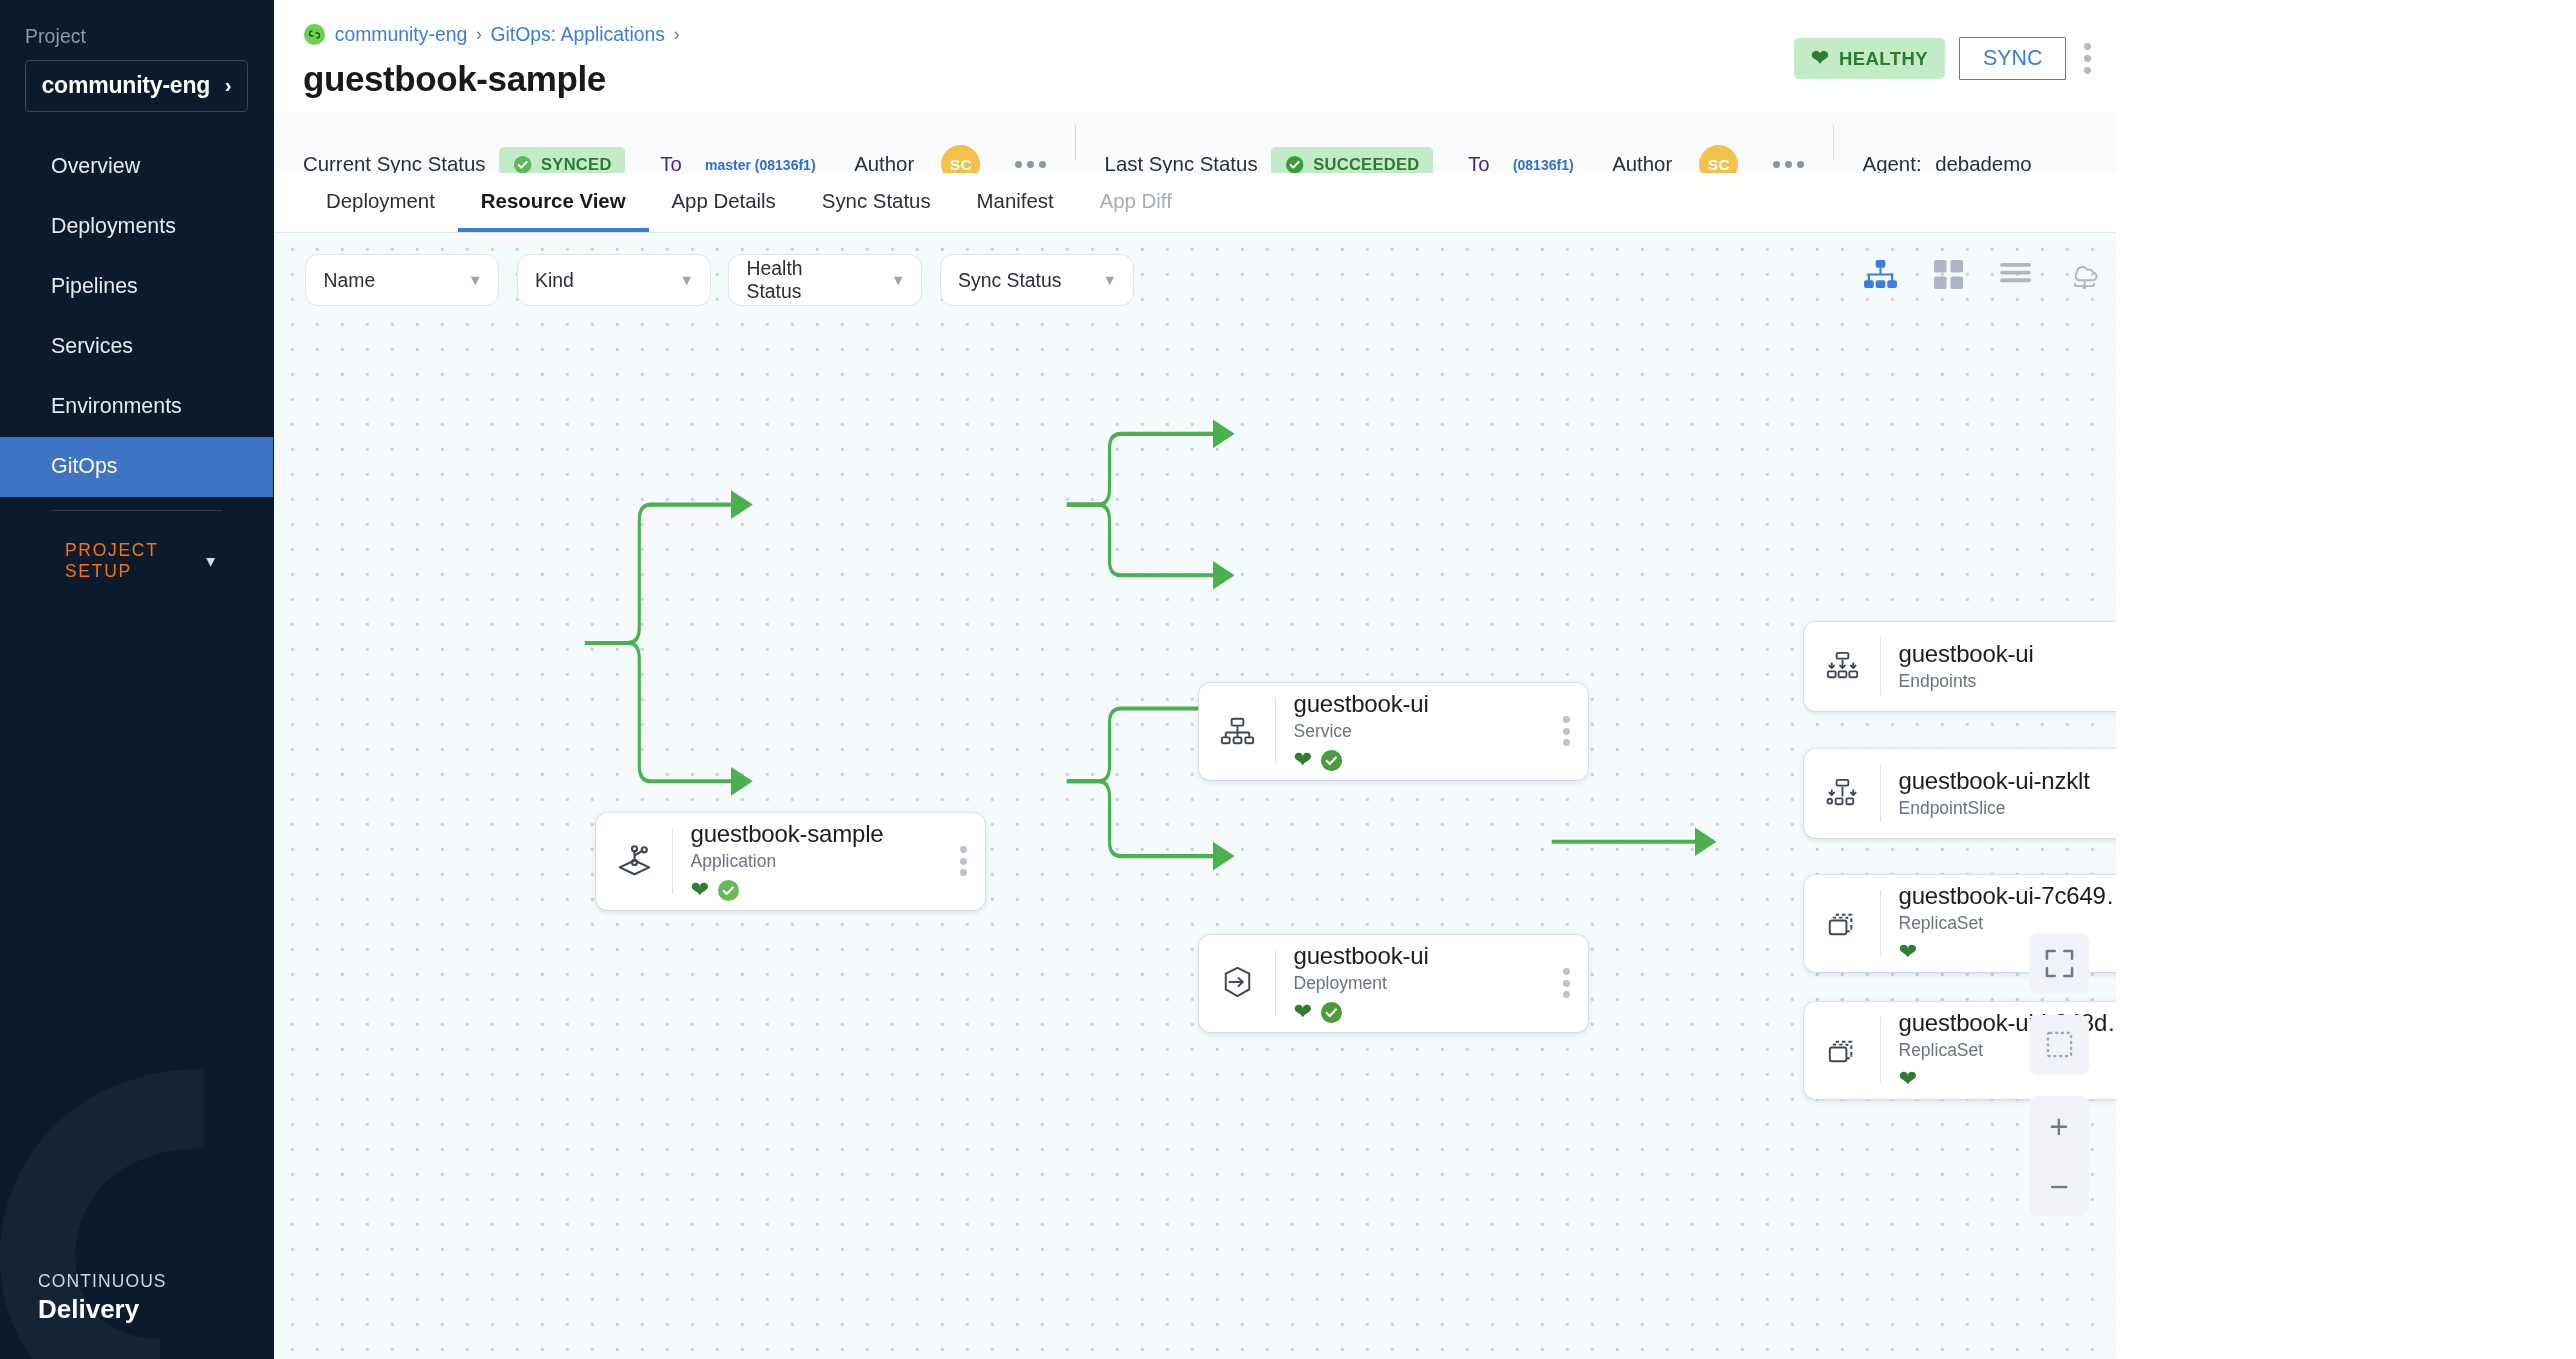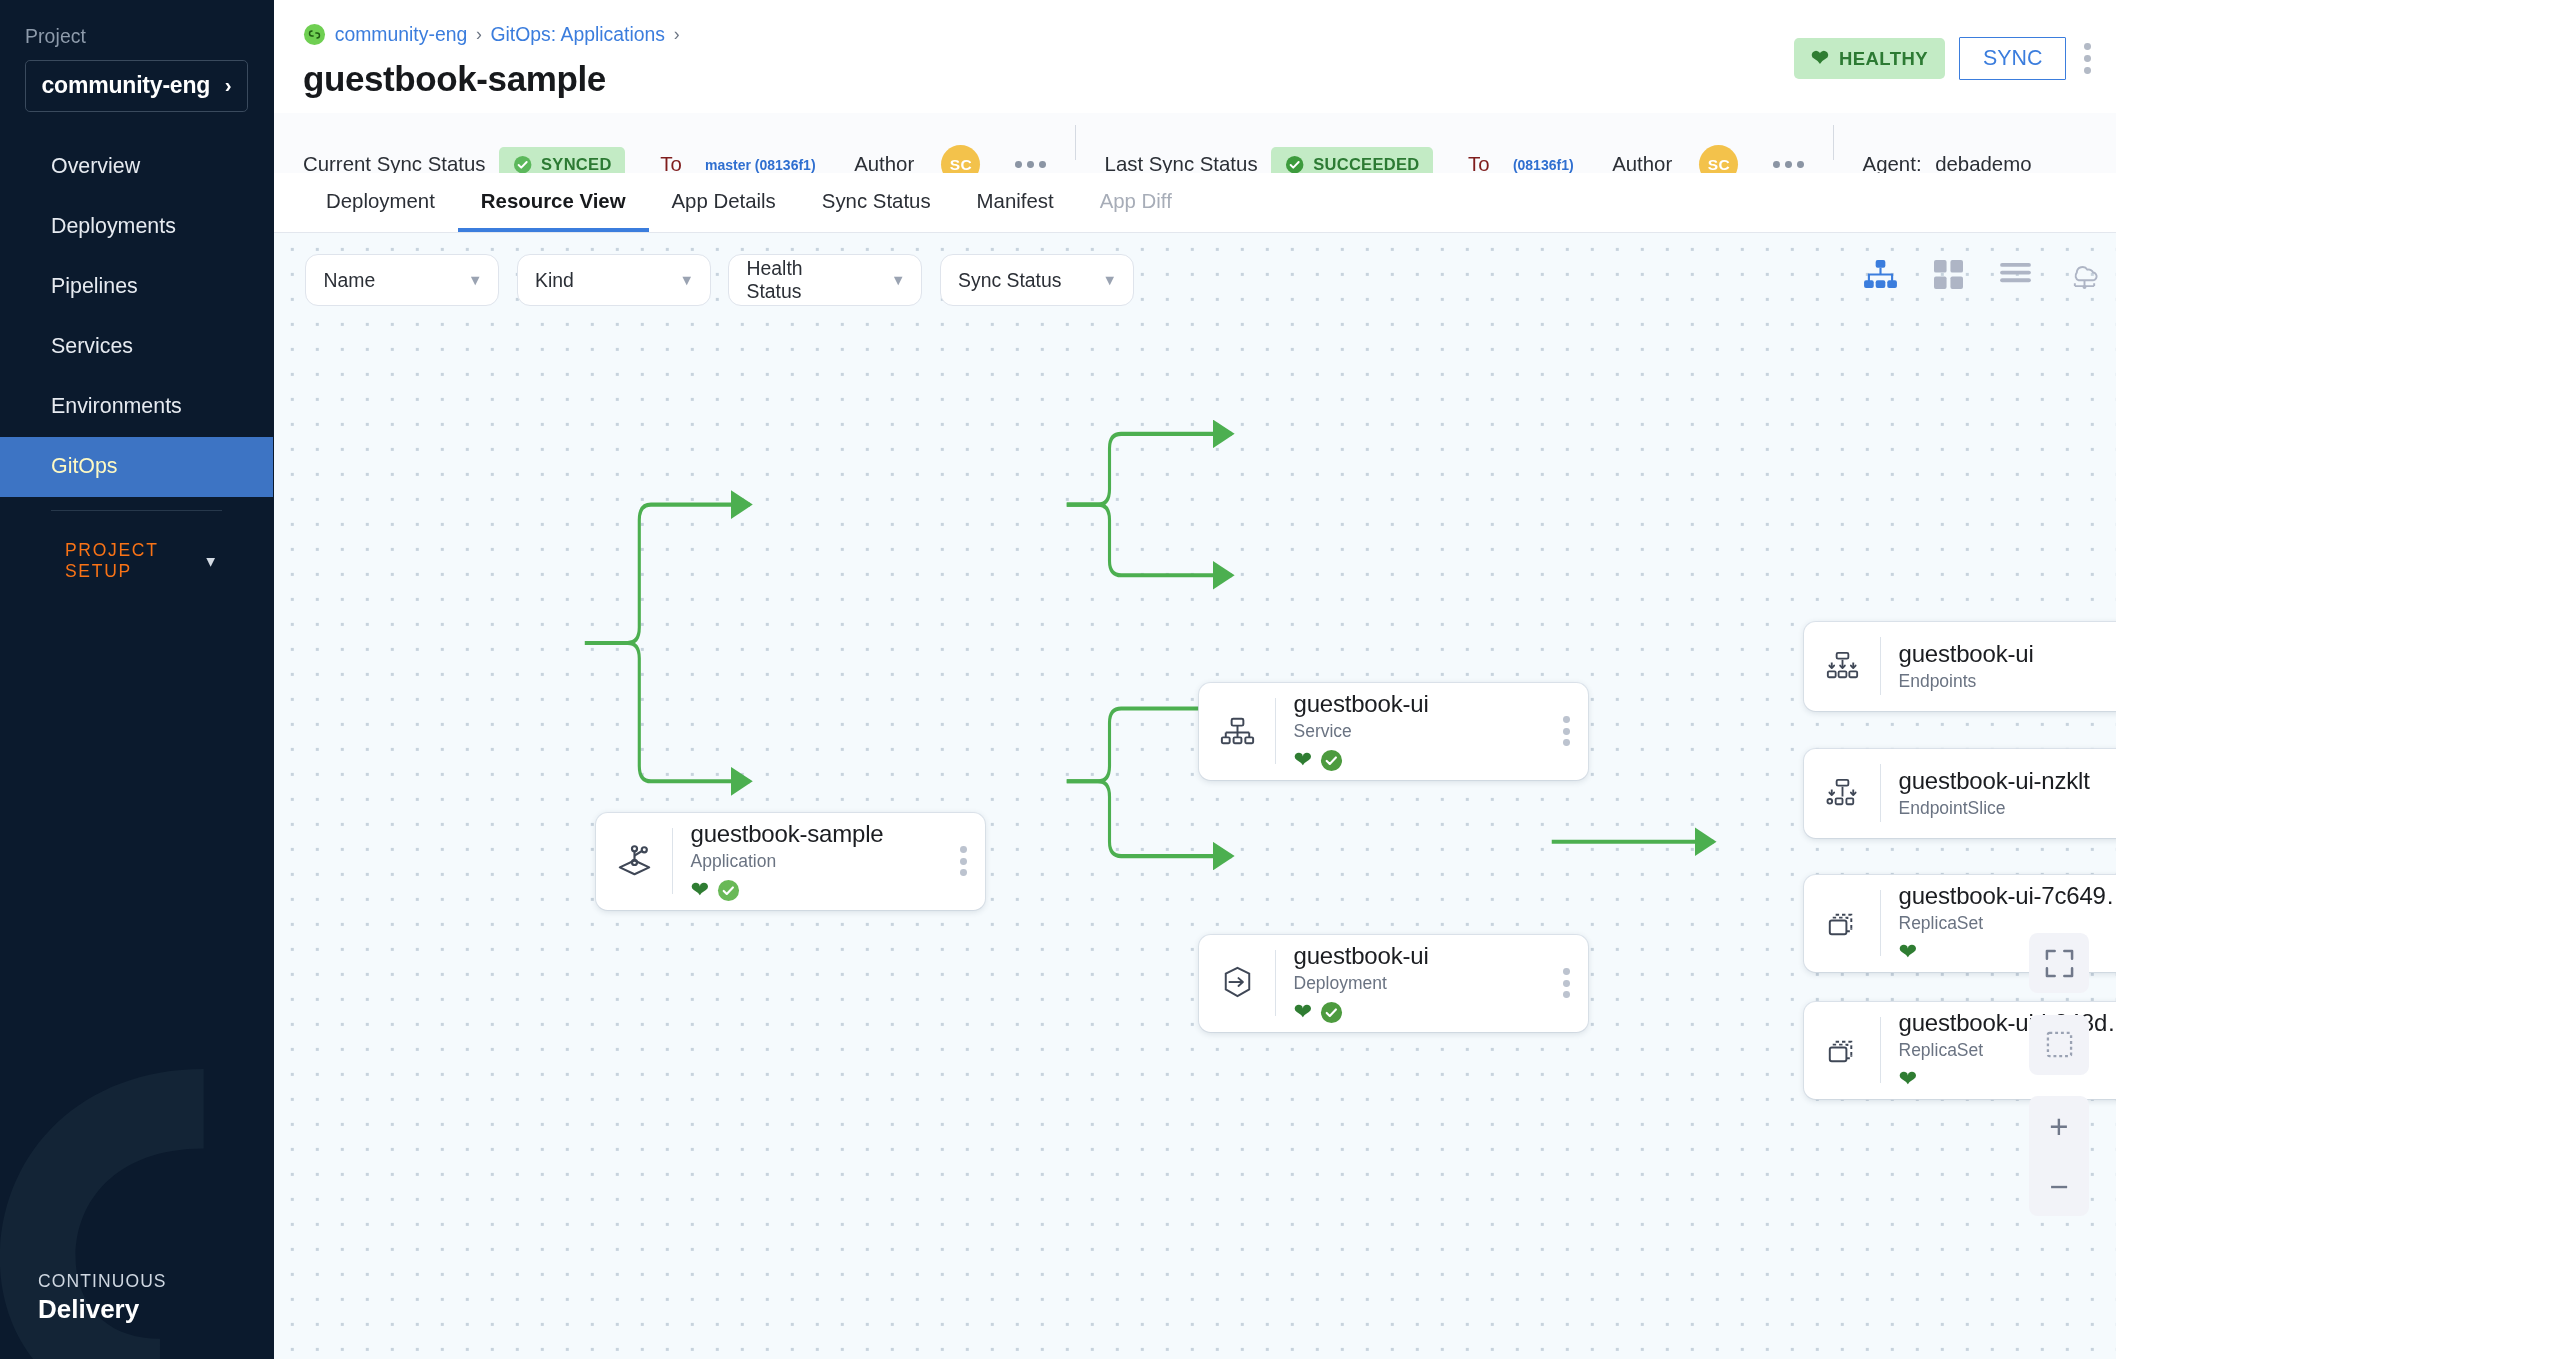--- a/index.html
+++ b/index.html
@@ -93,21 +93,21 @@
     font-size: 20.4px; color: #2b2f36;
   }
   .sb-seg { display: flex; align-items: center; gap: 13.6px; margin-top: 44px; }
   .sb-lbl { color: #2b2f36; font-size: 20.4px; }
   .pill {
     background: #c3ebc5; color: #2c7a33; border-radius: 4.9px;
     height: 35px; display: flex; align-items: center; gap: 9px;
     padding: 0 13.6px; font-size: 16.5px; font-weight: bold; letter-spacing: 0.3px;
   }
   .pill .ck { width: 19.4px; height: 19.4px; }
-  .to-lbl { color: #7f1d1d; margin-left: 21.4px; margin-right: 9.7px; }
+  .to-lbl { color: #4c1d95; margin-left: 21.4px; margin-right: 9.7px; }
   .rev-link { color: #2f6fd0; font-size: 14px; font-weight: bold; cursor: pointer; }
   .author-lbl { margin-left: 25px; margin-right: 13.6px; color:#2b2f36; }
   .avatar {
     width: 39px; height: 39px; border-radius: 50%; background: #f3c24b;
     color: #fff; font-size: 15.5px; display: flex; align-items: center;
     justify-content: center; font-weight: bold; letter-spacing: 0.3px;
   }
   .kebab-h { display: flex; gap: 4.9px; margin-left: 21.4px; cursor: pointer; }
   .kebab-h i { width: 6.8px; height: 6.8px; border-radius: 50%; background: #8b95a4; display:block; }
   .vdiv { width: 1px; height: 35px; background: #d5dae2; margin: 0 29px; }

